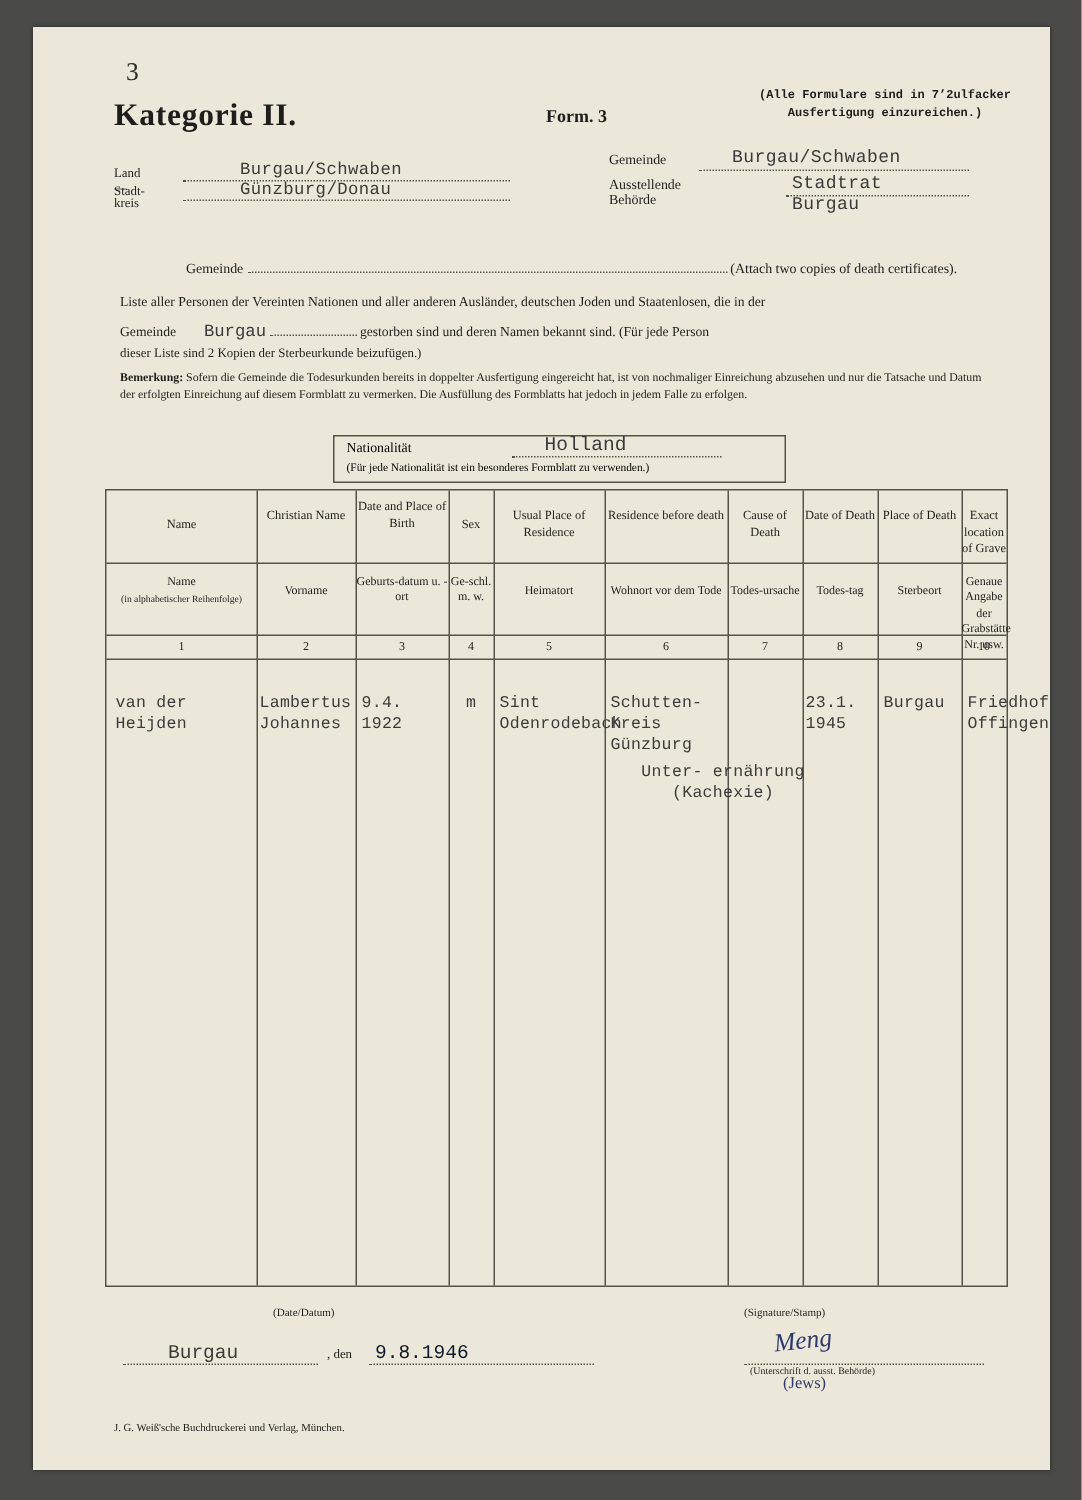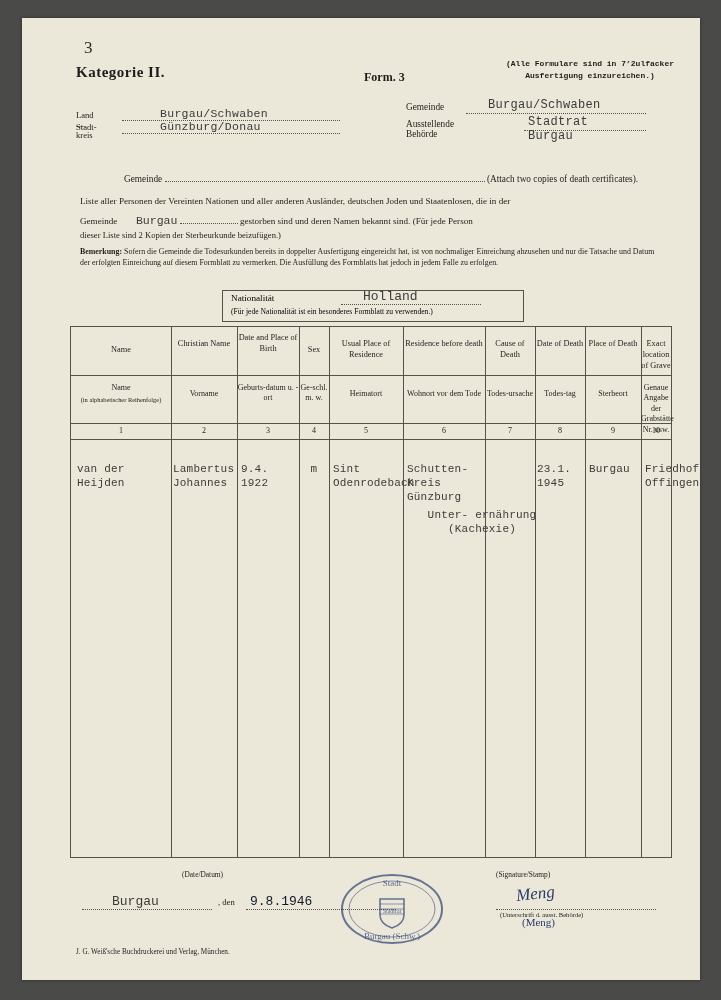--- a/index.html
+++ b/index.html
@@ -15,21 +15,21 @@
     width:678px;height:962px;
     background:#ece8d9;
     box-shadow:0 0 3px rgba(0,0,0,.45);
   }
   .page-num{
     position:absolute;left:62px;top:20px;
     font-size:17px;color:#2b2b28;font-family:"Liberation Serif",serif;
   }
   .kategorie{
     position:absolute;left:54px;top:46px;
-    font-size:15px;font-weight:bold;letter-spacing:.5px;color:#1d1d1b;
+    font-size:21px;font-weight:bold;letter-spacing:.5px;color:#1d1d1b;
   }
   .form3{
     position:absolute;left:342px;top:52px;
     font-size:12px;font-weight:bold;color:#1d1d1b;
   }
   .topright{
     position:absolute;left:478px;top:40px;width:180px;
     font-size:8px;font-weight:bold;color:#1d1d1b;text-align:center;line-height:1.45;font-family:Liberation Mono, monospace;
   }
   .lbl{font-size:9.5px;color:#1d1d1b;}
@@ -235,28 +235,17 @@
   <div class="f-date-lbl">(Date/Datum)</div>
   <div class="f-sig-lbl">(Signature/Stamp)</div>
   <div class="f-line1"></div>
   <div class="f-line2"></div>
   <div class="f-line3"></div>
   <div class="f-place">Burgau</div>
   <div class="f-den">, den</div>
   <div class="f-date">9.8.1946</div>
   <div class="f-behoerde">(Unterschrift d. ausst. Behörde)</div>
   <div class="f-sig">Meng</div>
-  <div class="f-meng">(Meng)</div>
+  <div class="f-meng">(Jews)</div>
   <div class="printer">J. G. Weiß'sche Buchdruckerei und Verlag, München.</div>
 
-  <div class="stamp">
-    <svg width="104" height="72" viewBox="0 0 104 72">
-      <ellipse cx="52" cy="36" rx="50" ry="34" fill="none" stroke="#3b4a7a" stroke-width="2" opacity=".75"></ellipse>
-      <ellipse cx="52" cy="36" rx="43" ry="28" fill="none" stroke="#3b4a7a" stroke-width="1" opacity=".6"></ellipse>
-      <path d="M40 26 h24 v16 q0 9 -12 13 q-12 -4 -12 -13 z" fill="none" stroke="#3b4a7a" stroke-width="1.6" opacity=".75"></path>
-      <path d="M40 31 h24 M40 36 h24 M40 41 h24" stroke="#3b4a7a" stroke-width="1" opacity=".55"></path>
-      <text x="52" y="13" font-size="9" fill="#3b4a7a" text-anchor="middle" font-family="Liberation Serif, serif" opacity=".8">Stadt</text>
-      <text x="52" y="40" font-size="6" fill="#3b4a7a" text-anchor="middle" font-family="Liberation Serif, serif" opacity=".85">Stadtrat</text>
-      <text x="52" y="66" font-size="9" fill="#3b4a7a" text-anchor="middle" font-family="Liberation Serif, serif" opacity=".8">Burgau (Schw.)</text>
-    </svg>
-  </div>
 
 </div>
 
 </body></html>

